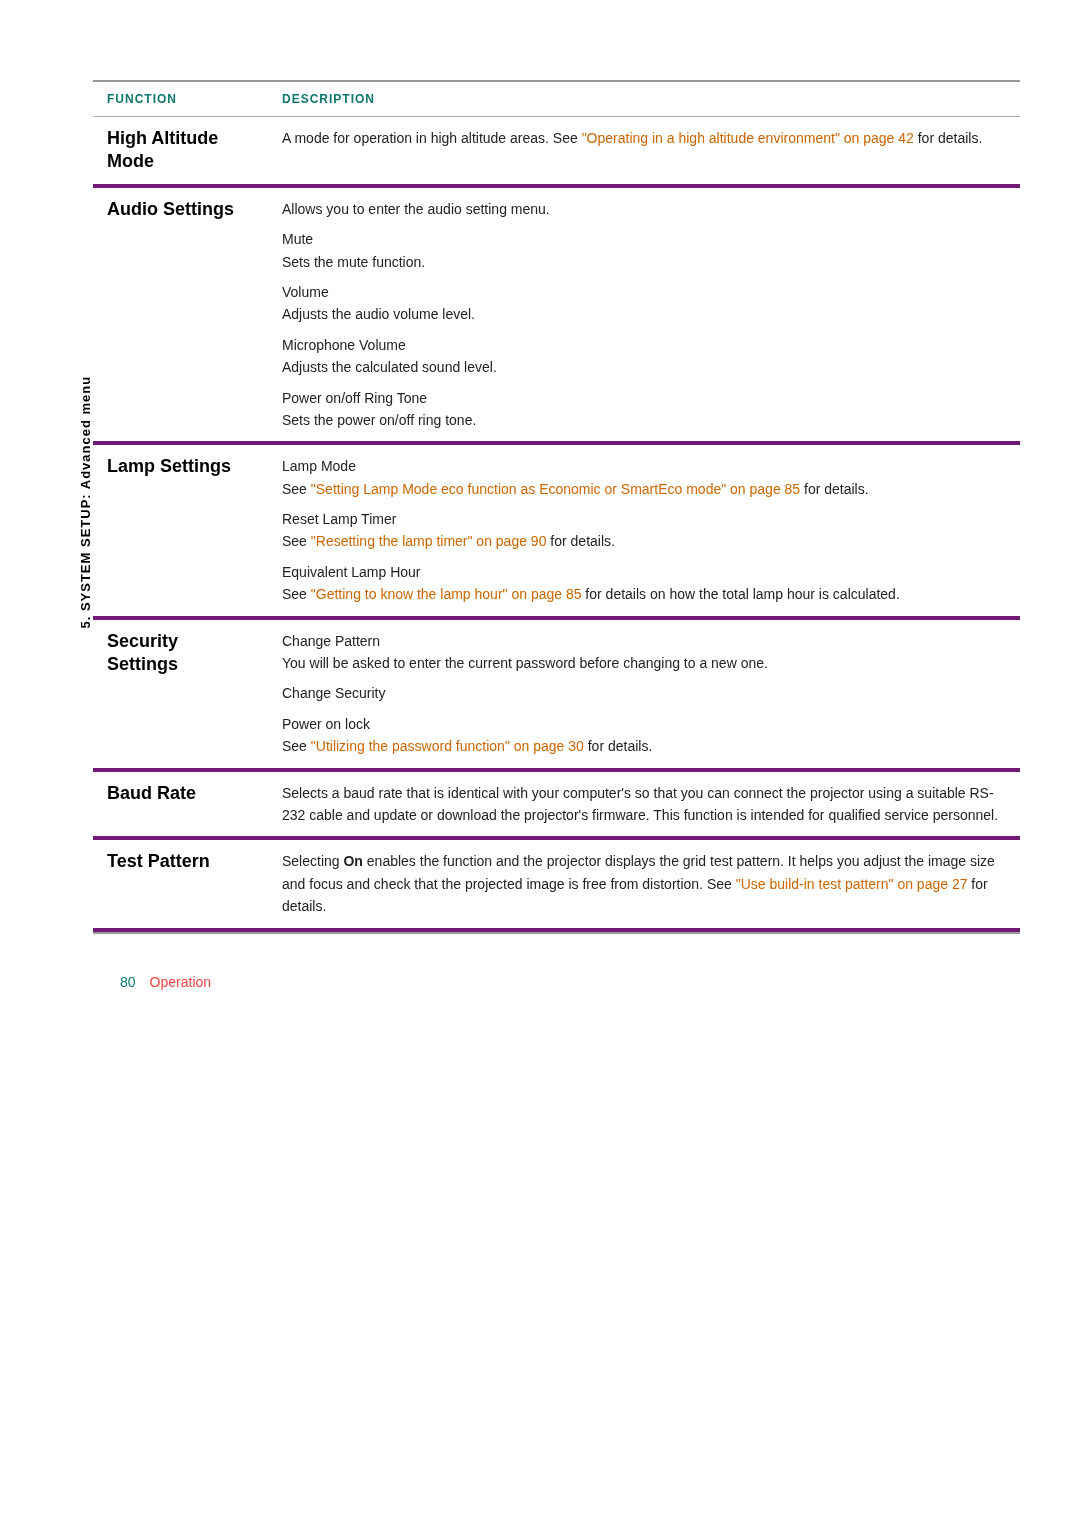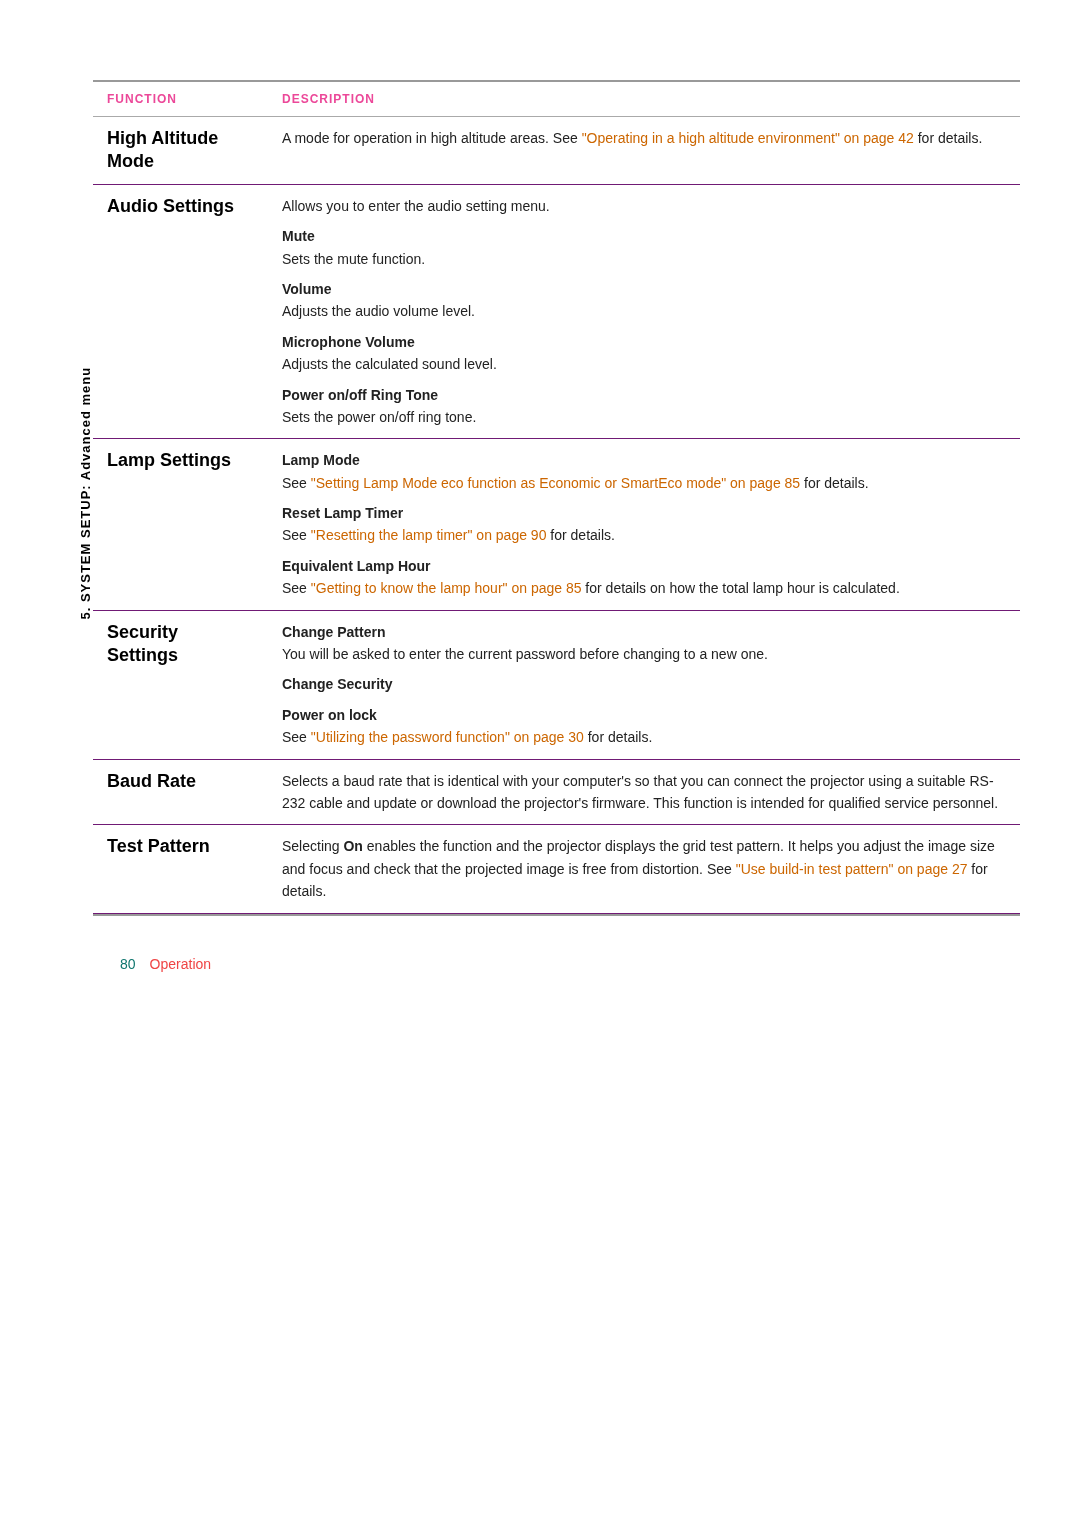--- a/index.html
+++ b/index.html
@@ -54,30 +54,30 @@
     }
 
     thead tr th {
       font-size: 12px;
       font-weight: bold;
       text-transform: uppercase;
       letter-spacing: 1px;
       padding: 10px 14px;
       text-align: left;
       border-bottom: 1.5px solid #aaa;
-      color: #ec4899;
+      color: #0f766e;
     }
 
     tbody tr {
       vertical-align: top;
     }
 
     tbody tr td {
       padding: 10px 14px;
-      border-bottom: 1px solid #701a75;
+      border-bottom: 4px solid #701a75;
       vertical-align: top;
     }
 
     .func-col {
       width: 175px;
       min-width: 150px;
     }
 
     .func-name {
       font-size: 18px;
@@ -98,21 +98,21 @@
 
     .sub-section {
       margin-bottom: 8px;
     }
 
     .sub-section:last-child {
       margin-bottom: 0;
     }
 
     .sub-title {
-      font-weight: bold;
+      font-weight: normal;
     }
 
     .footer {
       display: flex;
       flex-direction: row;
       align-items: center;
       margin-top: 40px;
       padding-left: 60px;
     }
 

